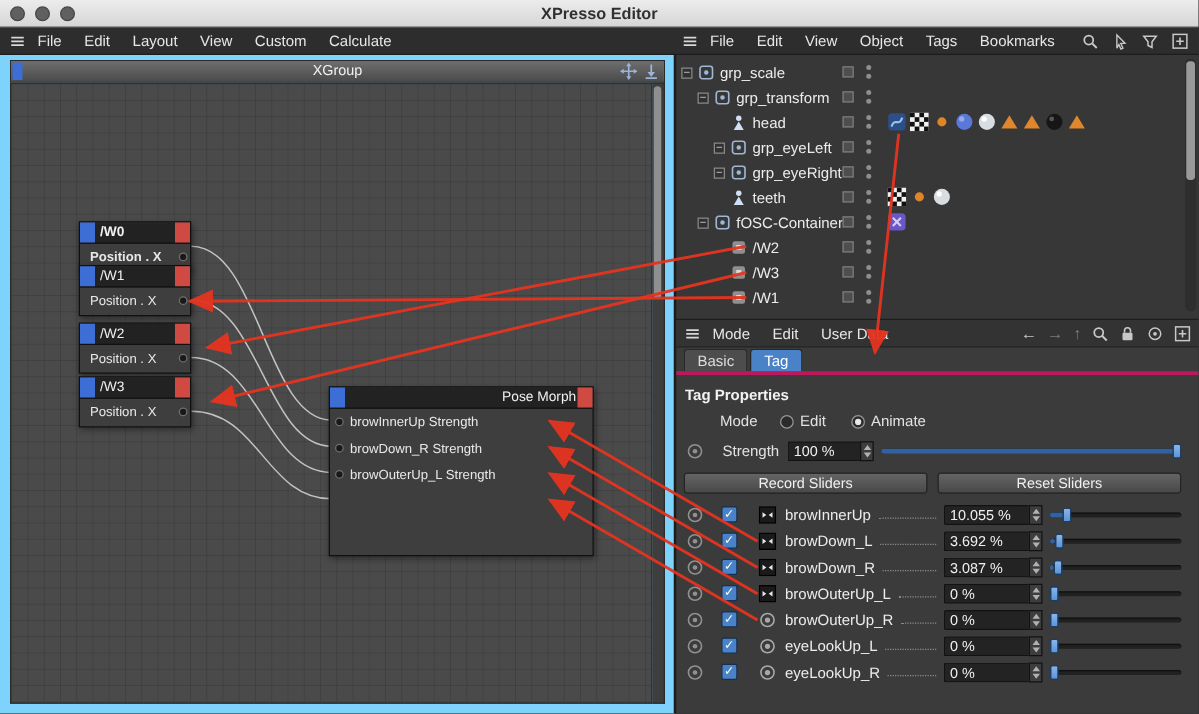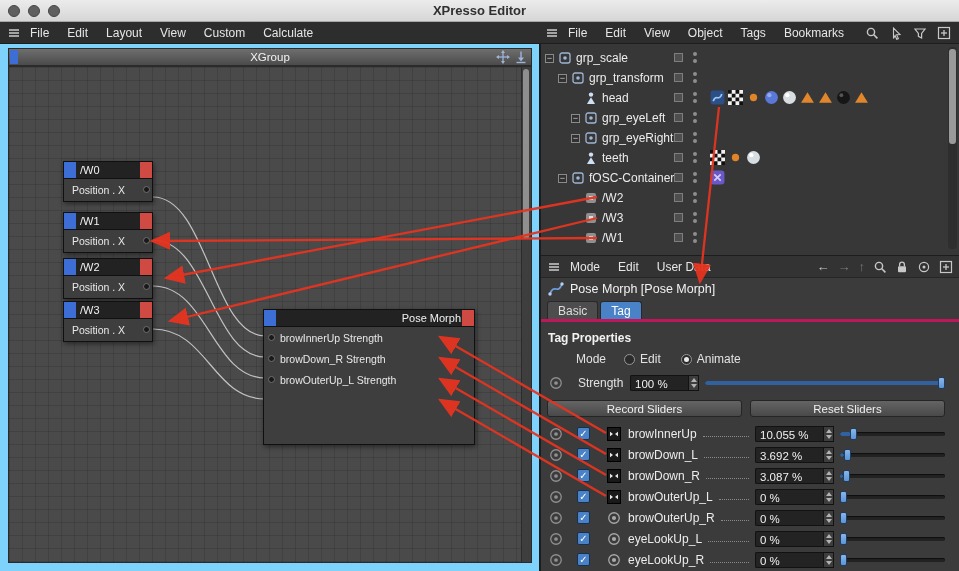--- a/index.html
+++ b/index.html
@@ -265,21 +265,21 @@
             <div class="node-row pmrow">
               <span class="port"></span>
               <span class="plabel">browDown_R Strength</span>
             </div>
             <div class="node-row pmrow">
               <span class="port"></span>
               <span class="plabel">browOuterUp_L Strength</span>
             </div>
           </div>
       </div>
-    <div class="node wnode" style="left: 54px; top: 94px;">
+    <div class="node wnode" style="left: 54px; top: 110px; font-weight: bold;">
           <div class="node-header"><span class="corner blue"></span><span class="ntitle">/W0</span><span class="corner red"></span></div>
           <div class="node-row">
             <span class="plabel">Position . X</span>
             <span class="port"></span>
           </div>
         </div>
         <div class="node wnode" style="left: 54px; top: 145px;">
           <div class="node-header"><span class="corner blue"></span><span class="ntitle">/W1</span><span class="corner red"></span></div>
           <div class="node-row">
             <span class="plabel">Position . X</span>
@@ -587,30 +587,20 @@
             </svg>
           </span>
         <span class="ic">
             <svg viewBox="0 0 14 14" xmlns="http://www.w3.org/2000/svg">
               <rect x="1.5" y="1.5" width="11" height="11" fill="none" stroke="#c8c8c8" stroke-width="1.2"></rect>
               <line x1="7" y1="4" x2="7" y2="10" stroke="#c8c8c8" stroke-width="1.3"></line>
               <line x1="4" y1="7" x2="10" y2="7" stroke="#c8c8c8" stroke-width="1.3"></line>
             </svg>
           </span>
       </div>
-    </div>
-    <div class="atitle">
-      <span class="ic">
-          <svg viewBox="0 0 16 16" xmlns="http://www.w3.org/2000/svg">
-            <path d="M2 13 C6 2 10 14 14 3" stroke="#6ea0e0" fill="none" stroke-width="1.7"></path>
-            <circle cx="2" cy="13" r="1.7" fill="#b8d0ee"></circle>
-            <circle cx="14" cy="3" r="1.7" fill="#b8d0ee"></circle>
-          </svg>
-        </span>
-      <span class="atitle-text">Pose Morph [Pose Morph]</span>
     </div>
     <div class="atabs">
         <div class="tab">Basic</div>
         <div class="tab selected">Tag</div>
       </div>
     <div class="asection">Tag Properties</div>
     <div class="amode">
       <span class="alabel">Mode</span>
       <div class="mopts">
           <div class="radio-opt">

